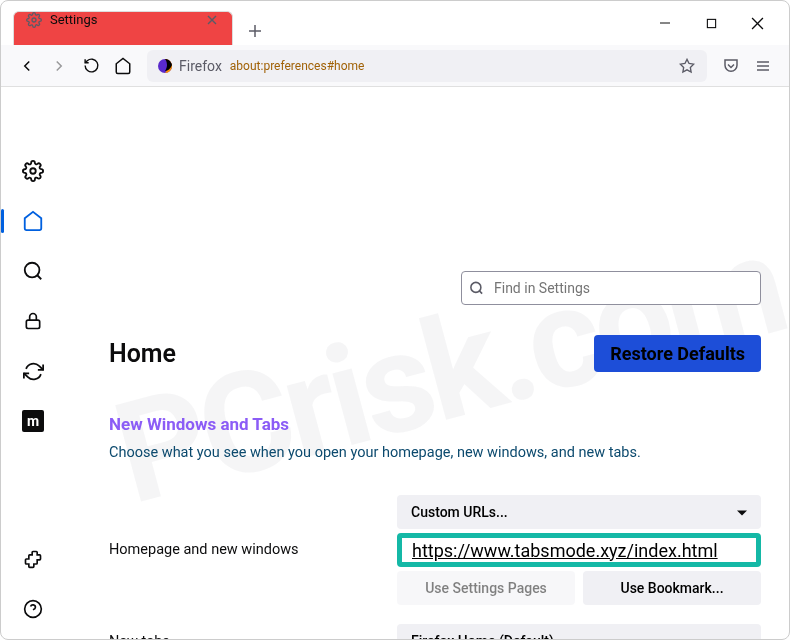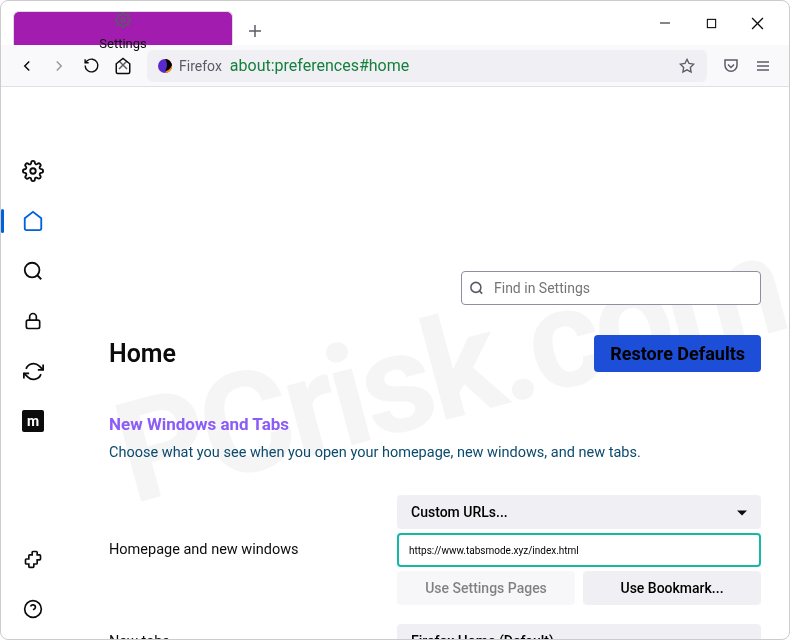--- a/index.html
+++ b/index.html
@@ -1,33 +1,33 @@
 <!DOCTYPE html>
 <html><head>
   <meta charset="utf-8">
   <style>
     * { box-sizing: border-box; margin: 0; padding: 0; font-family: -apple-system, BlinkMacSystemFont, "Segoe UI", Roboto, sans-serif; }
     body { width: 790px; height: 640px; background: #fff; overflow: hidden; position: relative; border-radius: 8px; border: 1px solid #ccc; }
     
     .title-bar { height: 44px; display: flex; align-items: center; padding: 0 8px; }
     .tab-strip { display: flex; align-items: flex-end; height: 44px; padding-top: 8px; }
-    .tab { display: flex; align-items: center; gap: 8px; padding: 0 12px; height: 34px; background: #a21caf; border-radius: 6px 6px 0 0; min-width: 220px; border: 1px solid #ddd; border-bottom: none; margin-left: 4px; flex-direction: column; }
+    .tab { display: flex; gap: 8px; padding: 0 12px; height: 34px; background: #ef4444; border-radius: 6px 6px 0 0; min-width: 220px; border: 1px solid #ddd; border-bottom: none; margin-left: 4px; }
     .tab-icon { width: 16px; height: 16px; display: flex; align-items: center; justify-content: center; }
     .tab-title { font-size: 13px; color: #0c0c0d; flex: 1; }
     .tab-close { width: 16px; height: 16px; display: flex; align-items: center; justify-content: center; cursor: pointer; }
     .newtab-btn { width: 28px; height: 28px; display: flex; align-items: center; justify-content: center; margin-left: 8px; cursor: pointer; }
     .window-controls { margin-left: auto; display: flex; gap: 18px; padding-right: 10px; }
     .win-btn { width: 28px; height: 28px; display: flex; align-items: center; justify-content: center; cursor: pointer; }
     
     .toolbar { height: 42px; background: #f9f9fb; display: flex; align-items: center; padding: 0 10px; gap: 0; border-bottom: 1px solid #e0e0e0; }
     .tb-btn { width: 32px; height: 32px; display: flex; align-items: center; justify-content: center; border-radius: 4px; cursor: pointer; }
     .tb-btn.disabled { opacity: 0.4; cursor: default; }
     .urlbar { flex: 1; height: 32px; background: #f0f0f4; border-radius: 6px; display: flex; align-items: center; padding: 0 10px; gap: 8px; margin: 0 8px; }
     .url-identity { display: flex; align-items: center; gap: 6px; font-size: 14px; color: #5b5b66; }
-    .url-text { font-size: 16px; color: #15803d; flex: 1; }
+    .url-text { font-size: 12px; color: #a16207; flex: 1; }
     .url-star { width: 20px; height: 20px; display: flex; align-items: center; justify-content: center; cursor: pointer; }
     
     .content { display: flex; height: calc(100% - 86px); }
     .sidebar { width: 64px; display: flex; flex-direction: column; align-items: center; padding-top: 70px; gap: 22px; }
     .sidebar-item { width: 28px; height: 28px; display: flex; align-items: center; justify-content: center; cursor: pointer; position: relative; }
     .sidebar-item.active { color: #0060df; }
     .sidebar-item.active::before { content: ""; position: absolute; left: -18px; top: 2px; bottom: 2px; width: 3px; background: #0060df; border-radius: 2px; }
     
     .main { flex: 1; padding: 20px 28px 0 44px; overflow-y: auto; }
     .search-row { display: flex; justify-content: flex-end; margin-bottom: 30px; }
@@ -42,21 +42,21 @@
     .section-title { font-size: 17px; font-weight: 700; color: #8b5cf6; margin-bottom: 10px; }
     .section-desc { font-size: 14.5px; color: #0c4a6e; margin-bottom: 34px; }
     
     .pref-row { display: flex; align-items: center; margin-bottom: 8px; min-height: 36px; }
     .pref-label { width: 288px; font-size: 14.5px; color: #0c0c0d; }
     .pref-controls { flex: 1; display: flex; flex-direction: column; gap: 4px; }
     
     .dropdown { height: 34px; background: #f0f0f4; border: none; border-radius: 4px; padding: 0 32px 0 14px; font-size: 14px; cursor: pointer; position: relative; display: flex; align-items: center; font-weight: 500; width: 100%; }
     .dropdown::after { content: ""; position: absolute; right: 14px; top: 50%; transform: translateY(-30%); border-left: 5px solid transparent; border-right: 5px solid transparent; border-top: 5px solid #0c0c0d; }
     
-    .text-input { height: 34px; border: 2px solid #14b8a6; border-radius: 4px; padding: 0 10px; font-size: 10px; width: 100%; }
+    .text-input { height: 34px; border: 5px solid #14b8a6; border-radius: 4px; padding: 0 10px; font-size: 18px; width: 100%; text-decoration: underline; }
     
     .btn-row { display: flex; gap: 8px; }
     .btn { flex: 1; height: 34px; background: #f0f0f4; border: none; border-radius: 4px; font-size: 14px; cursor: pointer; font-weight: 500; }
     .btn.disabled { opacity: 0.5; cursor: default; }
     
     svg { display: block; }
     
     .watermark {
       position: absolute; top: 50%; left: 50%; transform: translate(-50%, -50%) rotate(-15deg);
       font-size: 140px; font-weight: 700; color: rgba(200, 200, 205, 0.18);

